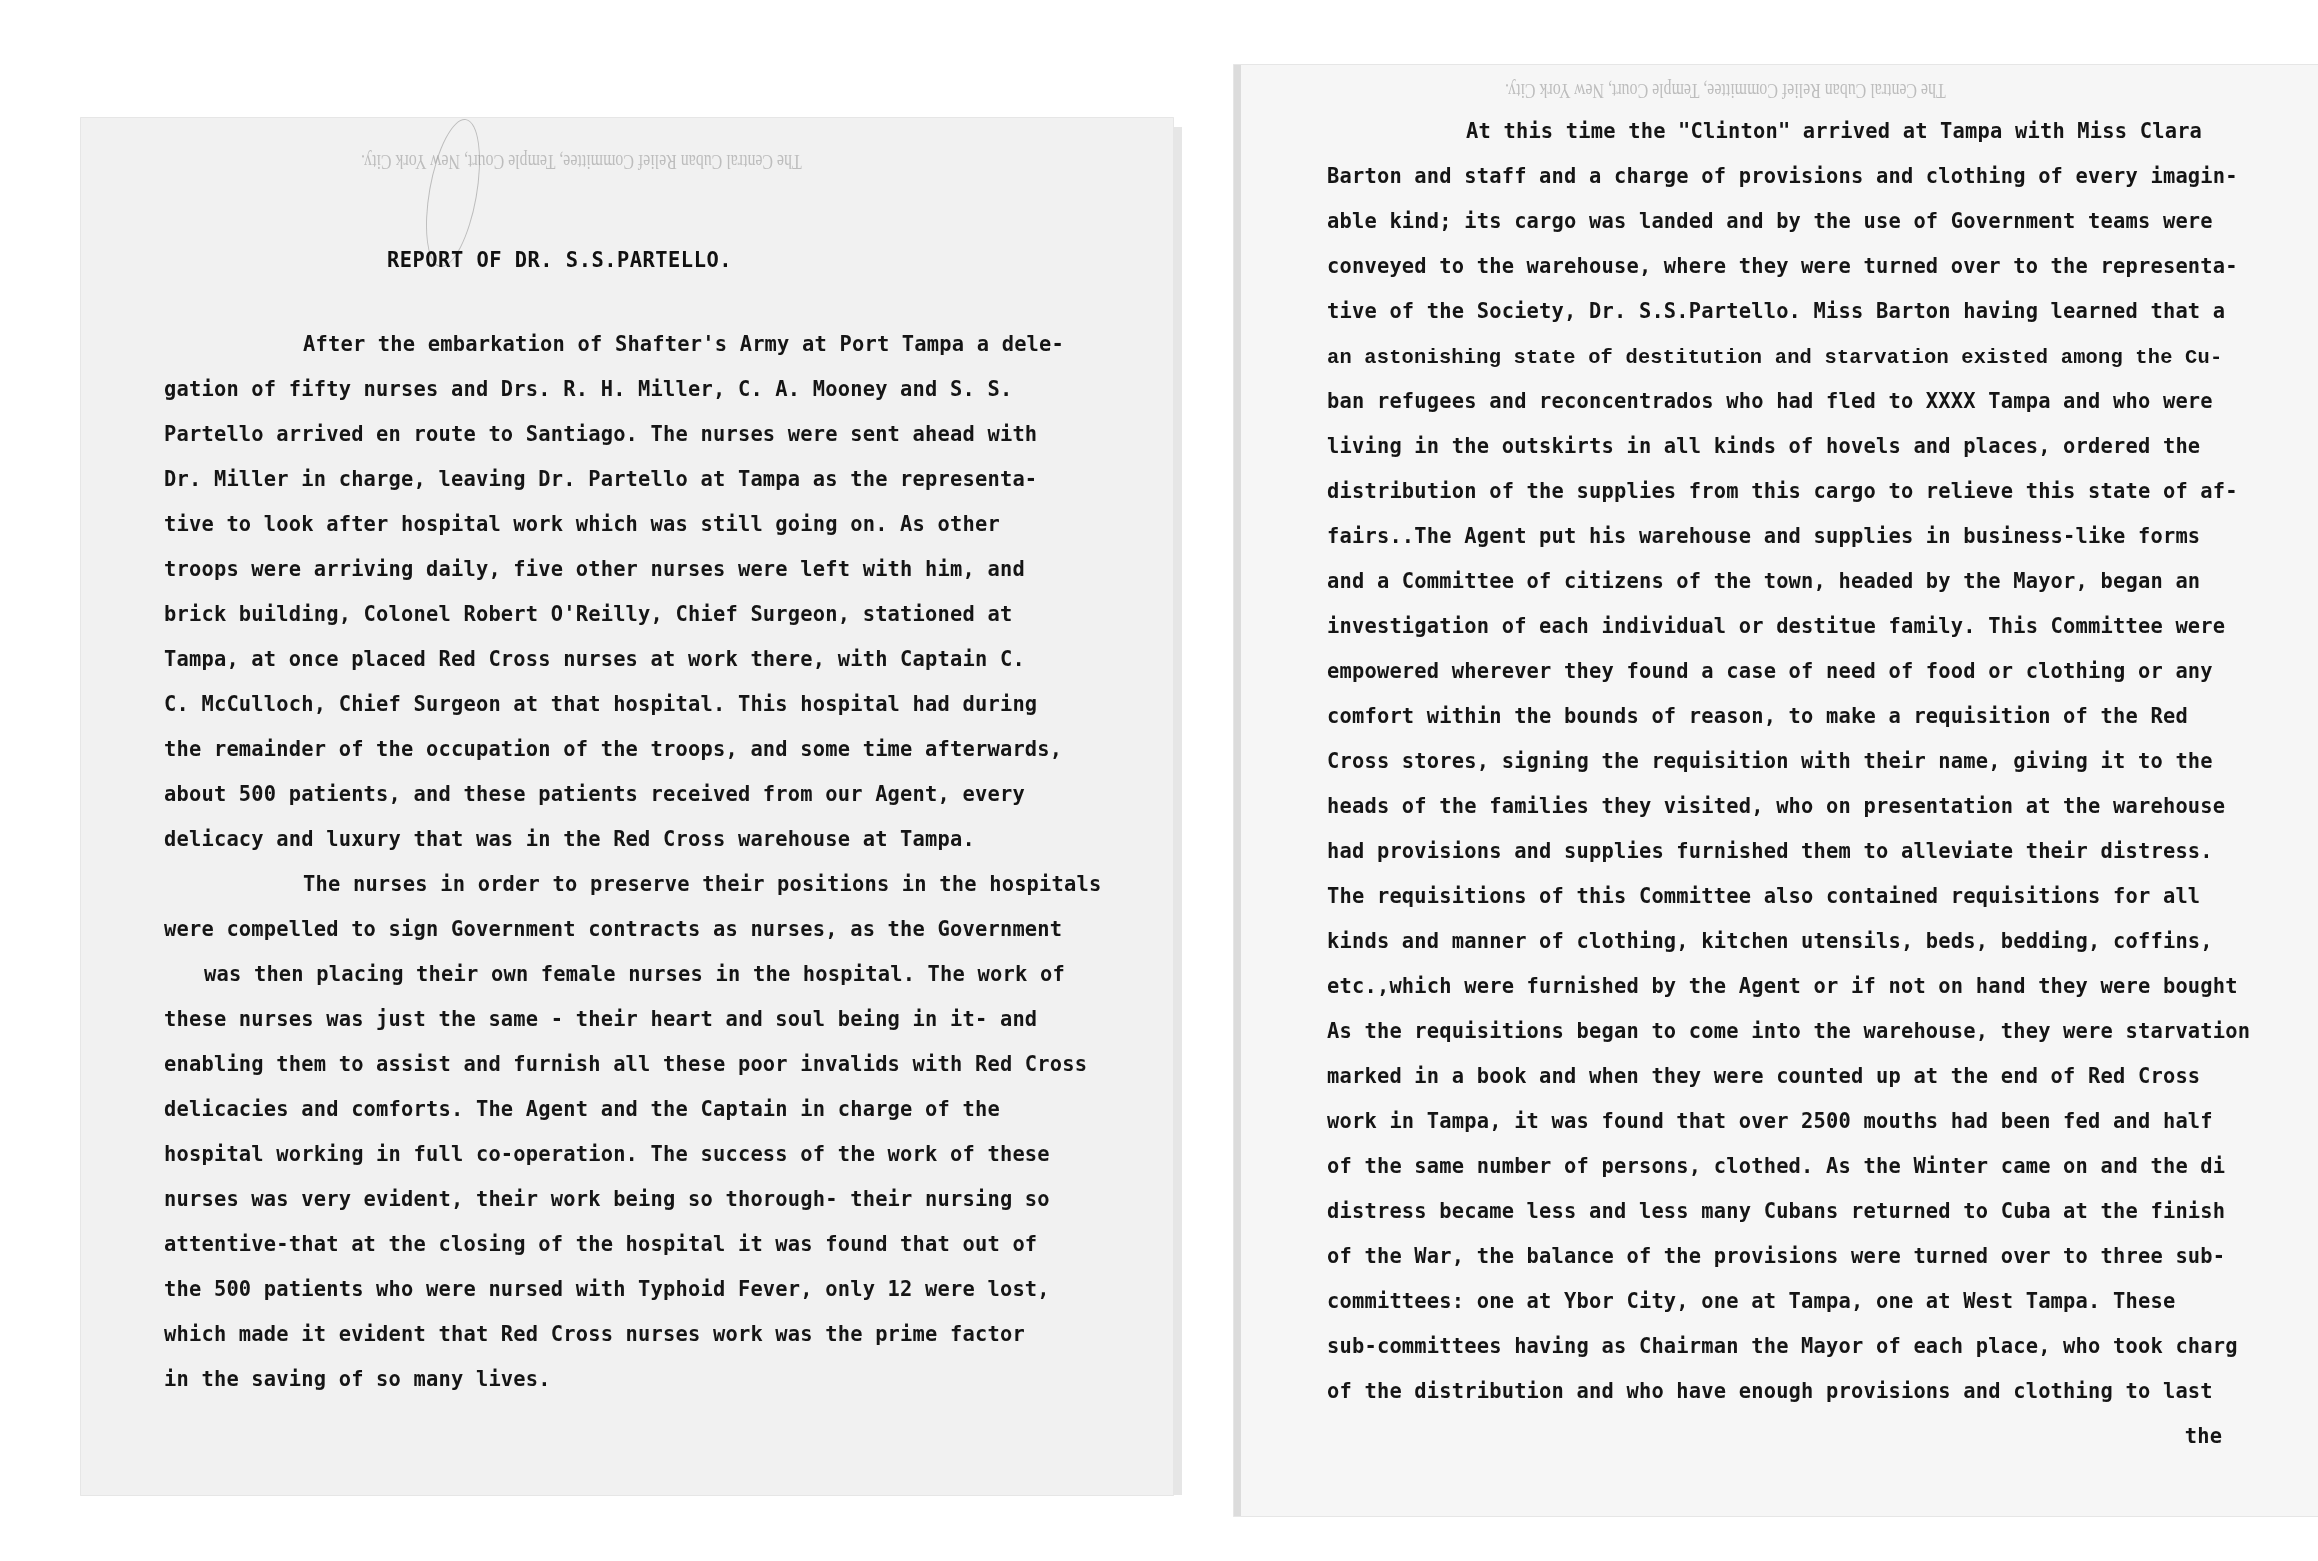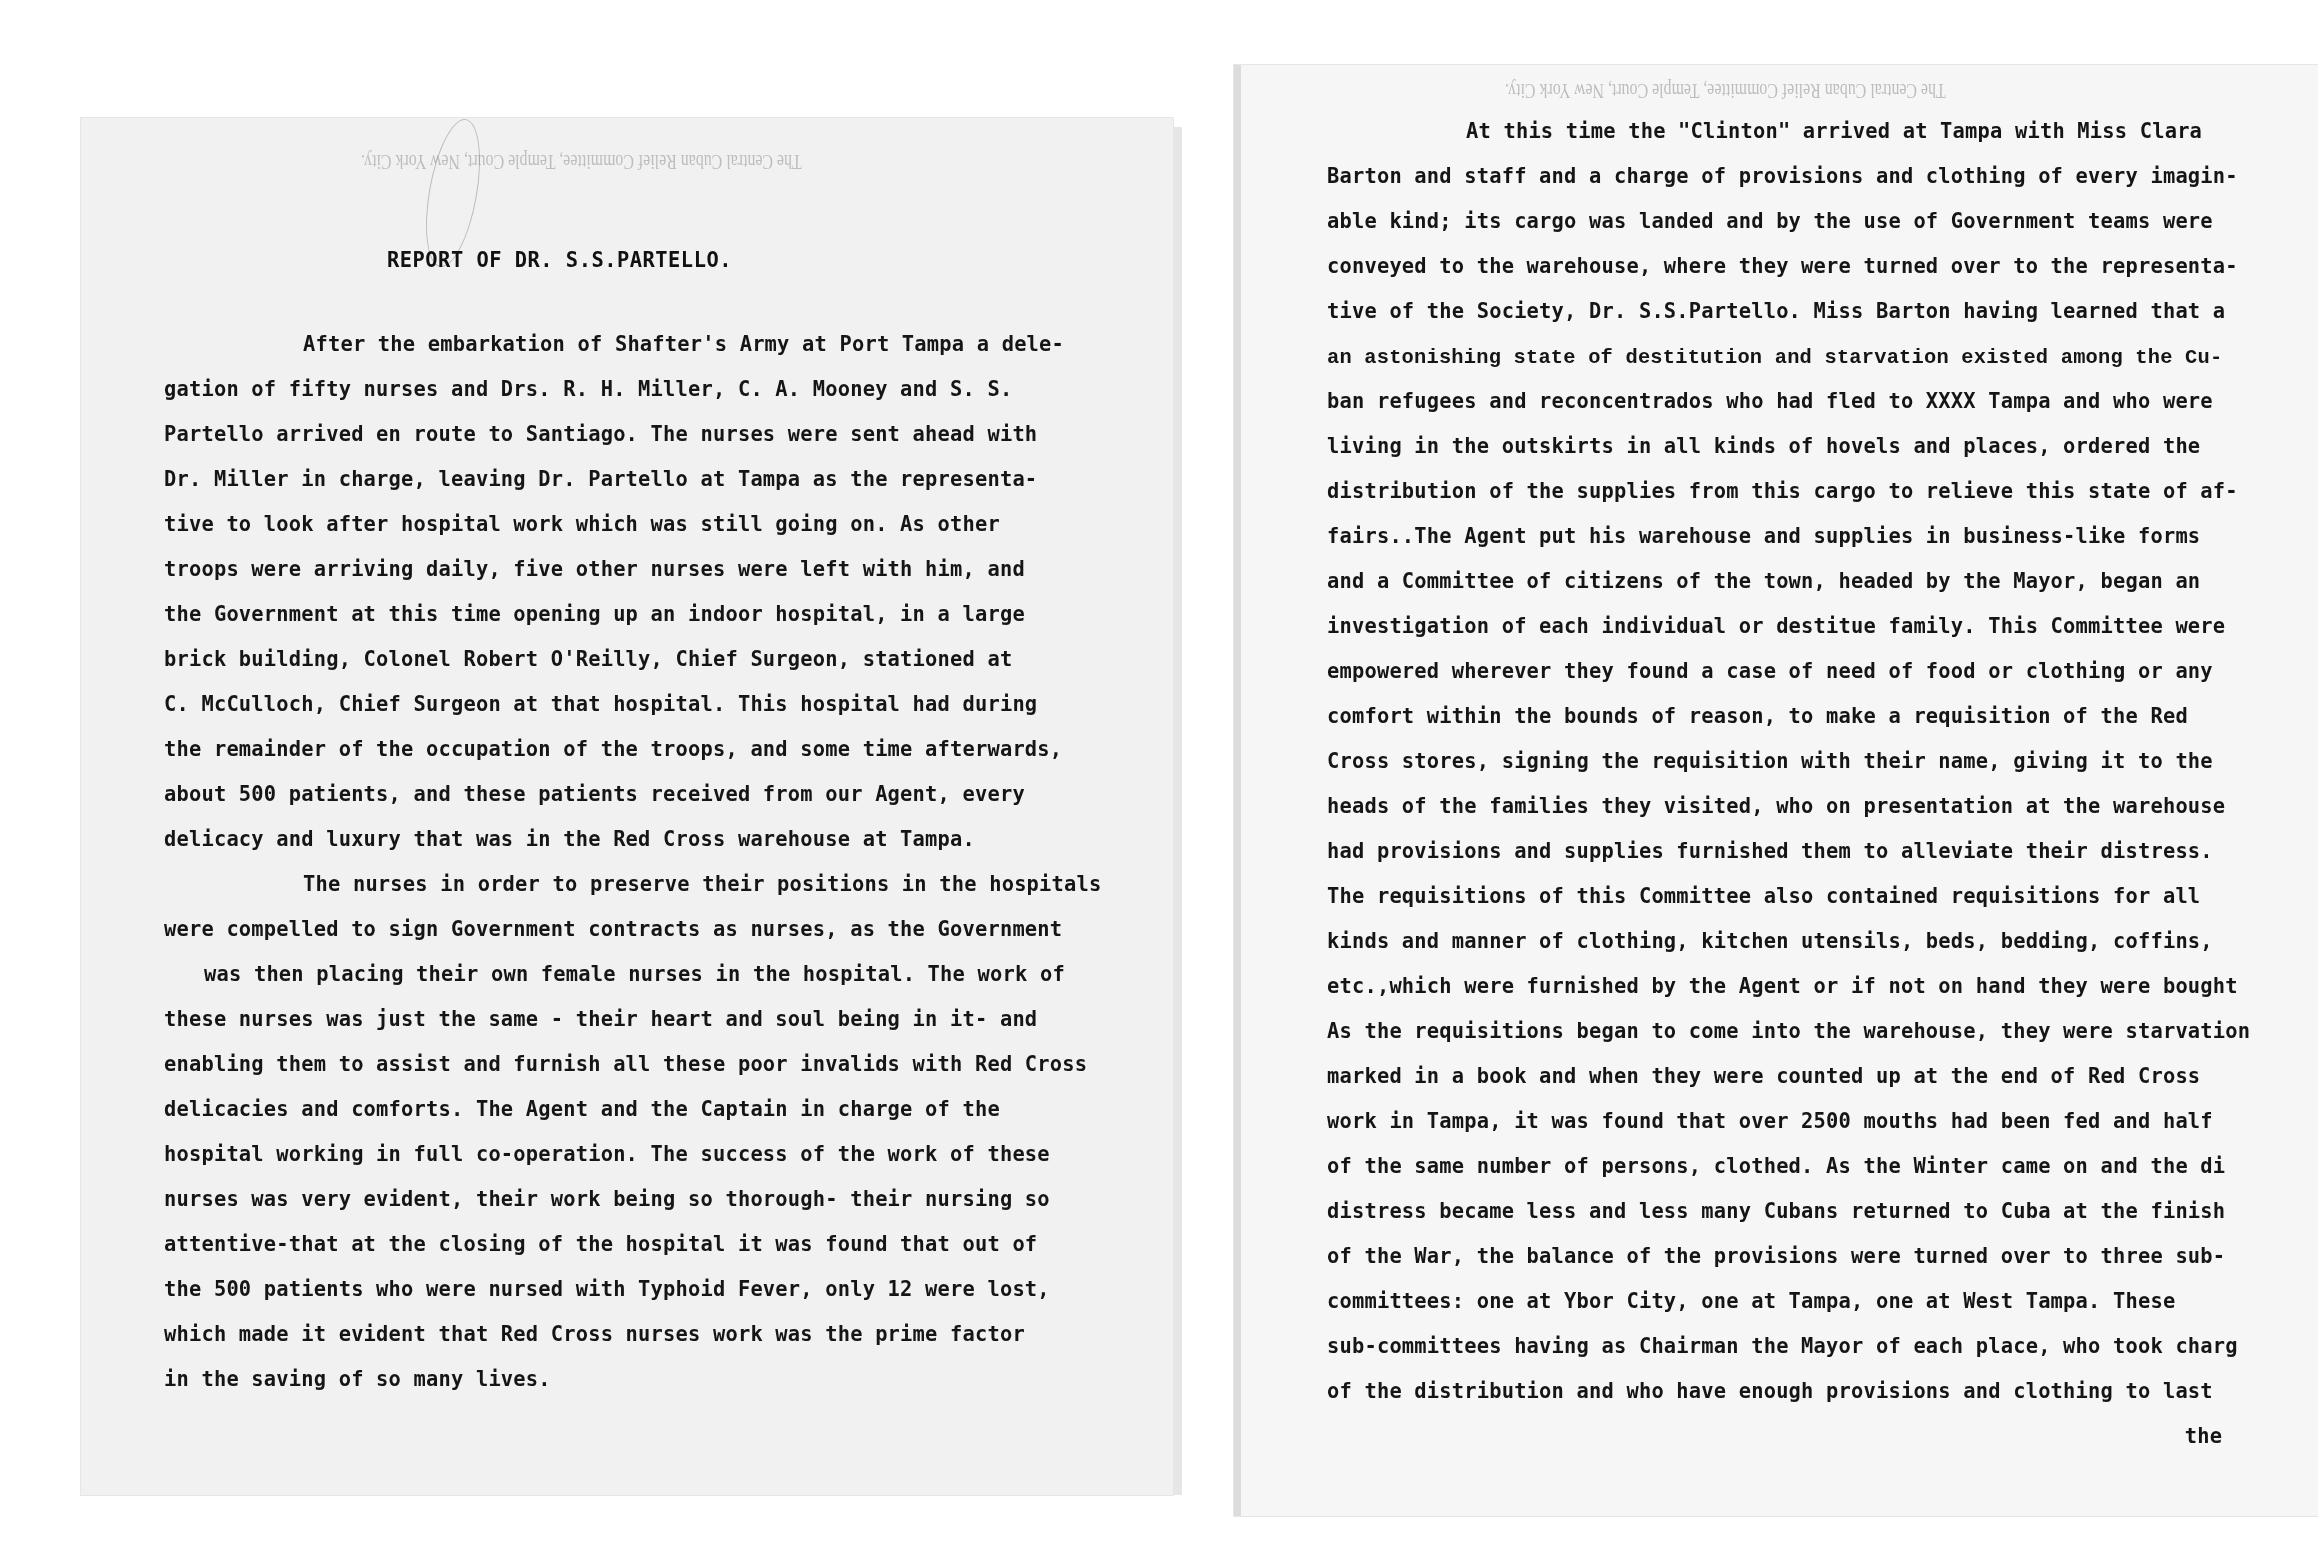--- a/index.html
+++ b/index.html
@@ -54,22 +54,22 @@
   <div class="letterhead">The Central Cuban Relief Committee, Temple Court, New York City.</div>
   <div class="pencil-loop" style="left:348px; top:0px;"></div>
   <div class="title">REPORT OF DR. S.S.PARTELLO.</div>
   <ul class="lines">
     <li class="indent"><span style="display: inline-block;">After the embarkation of Shafter's Army at Port Tampa a dele-</span></li>
     <li><span style="display: inline-block;">gation of fifty nurses and Drs. R. H. Miller, C. A. Mooney and S. S.</span></li>
     <li><span style="display: inline-block;">Partello arrived en route to Santiago.  The nurses were sent ahead with</span></li>
     <li><span style="display: inline-block;">Dr. Miller in charge, leaving Dr. Partello at Tampa as the representa-</span></li>
     <li><span style="display: inline-block;">tive to look after hospital work which was still going on.   As other</span></li>
     <li><span style="display: inline-block;">troops were arriving daily, five other nurses were left with him, and</span></li>
-    <li><span style="display: inline-block;">the Government at this time opening up an indoor hospital, in a large</span></li>
     <li><span style="display: inline-block;">brick building, Colonel Robert O'Reilly, Chief Surgeon, stationed at</span></li>
+    <li><span style="display: inline-block;">Tampa, at once placed Red Cross nurses at work there, with Captain C.</span></li>
     <li><span style="display: inline-block;">C. McCulloch, Chief Surgeon at that hospital.    This hospital had during</span></li>
     <li><span style="display: inline-block;">the remainder of the occupation of the troops, and some time afterwards,</span></li>
     <li><span style="display: inline-block;">about 500 patients, and these patients received from our Agent, every</span></li>
     <li><span style="display: inline-block;">delicacy and luxury that was in the Red Cross warehouse at Tampa.</span></li>
     <li class="indent"><span style="display: inline-block;">The nurses in order to preserve their positions in the hospitals</span></li>
     <li><span style="display: inline-block;">were compelled to sign Government contracts as nurses, as the Government</span></li>
     <li><span style="display: inline-block; margin-left: 40px;">was then placing their own female nurses in the hospital.   The work of</span></li>
     <li><span style="display: inline-block;">these nurses was just the same - their heart and soul being in it- and</span></li>
     <li><span style="display: inline-block;">enabling them to assist and furnish all these poor invalids with Red Cross</span></li>
     <li><span style="display: inline-block;">delicacies and comforts.   The Agent and the Captain in charge of the</span></li>

